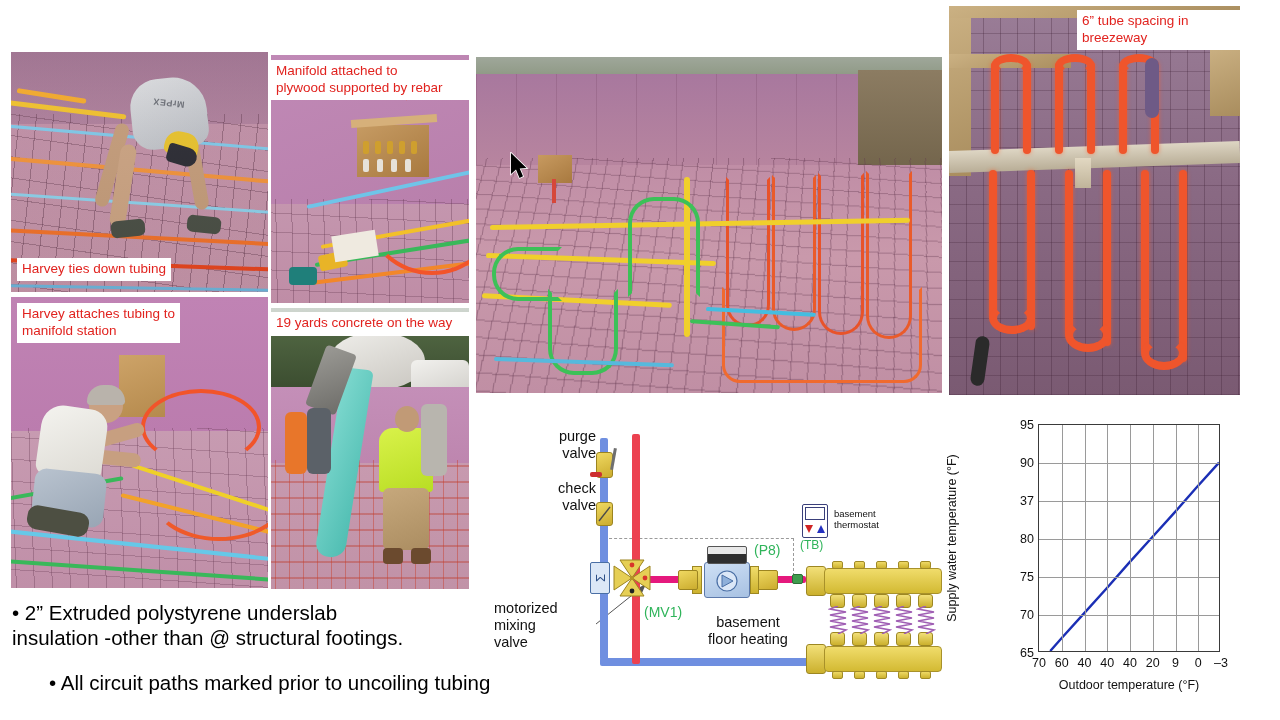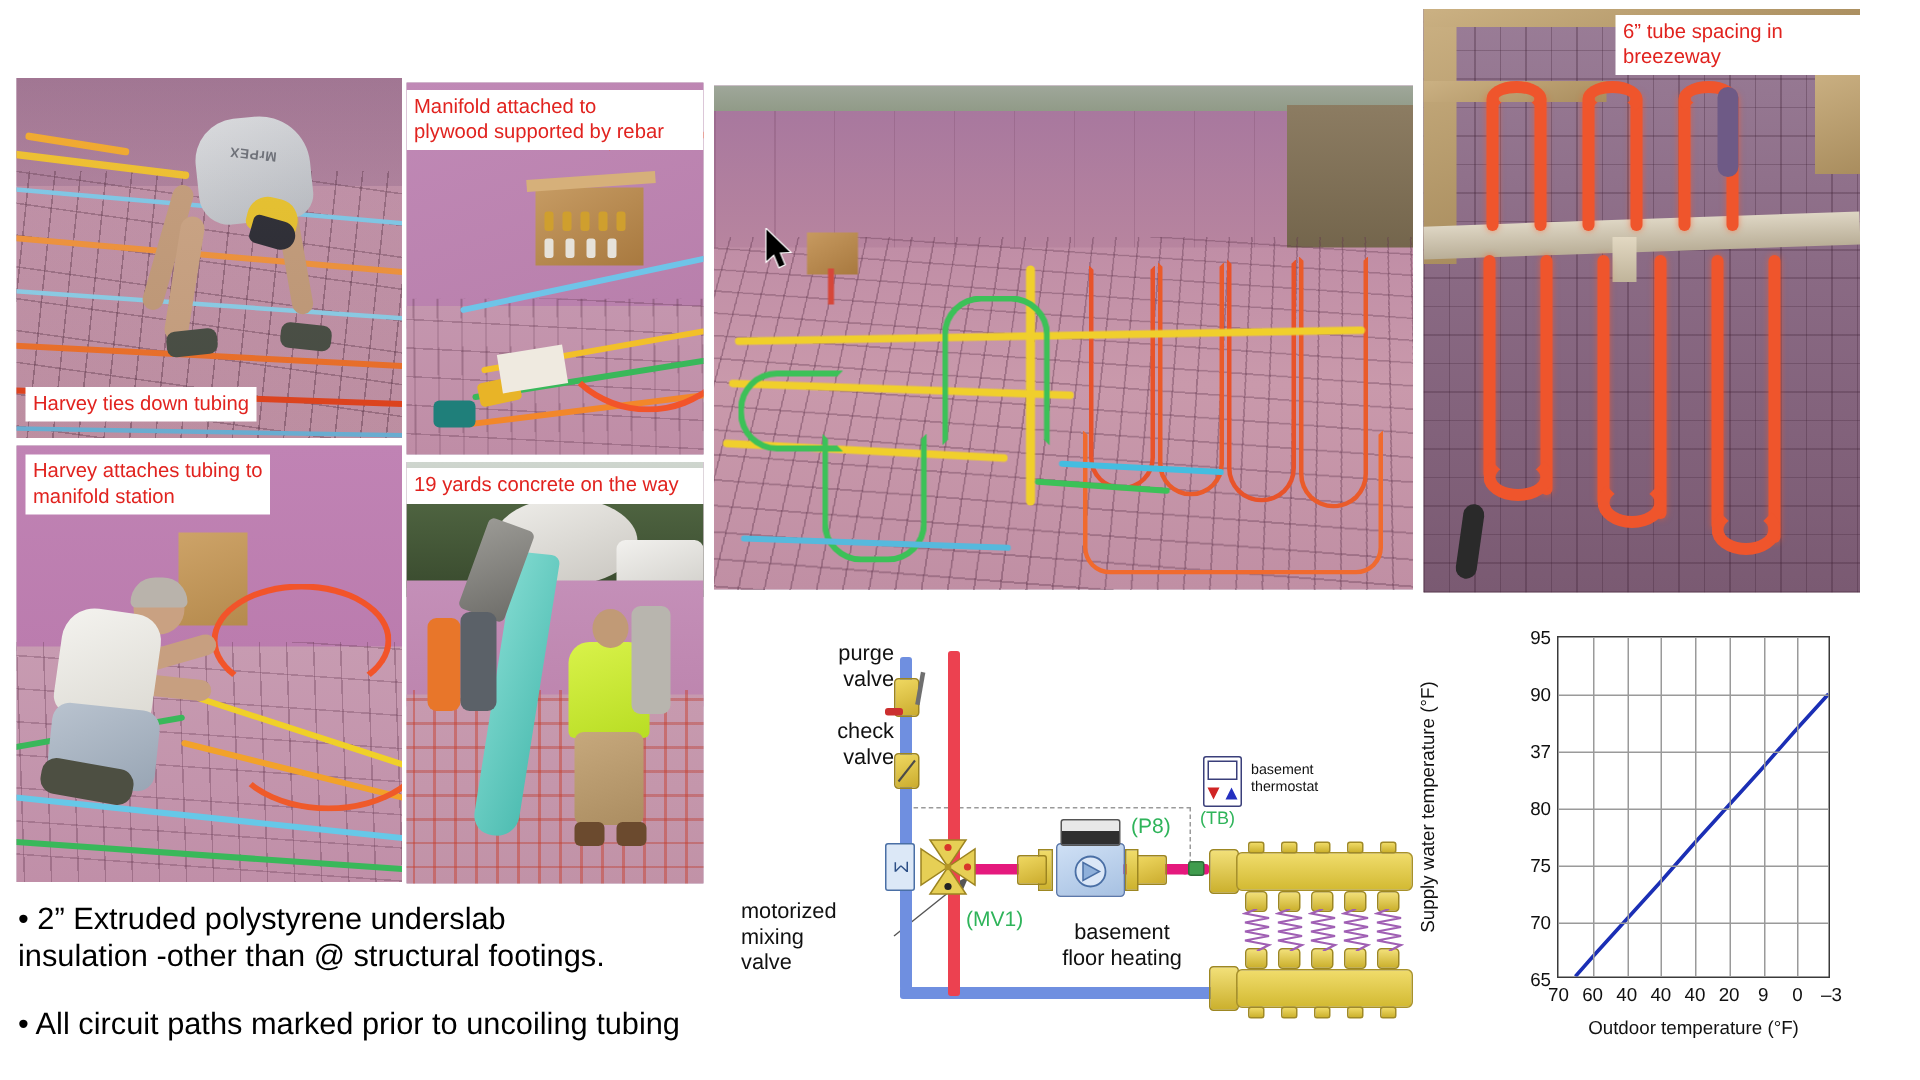--- a/index.html
+++ b/index.html
@@ -363,21 +363,21 @@
     <div style="position:absolute;left:24px;top:330px;width:14px;height:50px;background:#2a2a2a;border-radius:7px;transform:rotate(8deg);"></div>
     <div style="position:absolute;left:196px;top:52px;width:14px;height:60px;background:#6e5a86;border-radius:7px;"></div>
 
     <div class="caption" style="left:128px; top:4px; width:163px;">6” tube spacing in
 breezeway</div>
   </div>
 
   <div class="bullets">
     <div class="bullet" style="white-space:pre-line;">• 2” Extruded polystyrene underslab
 insulation -other than @ structural footings.</div>
-    <div class="bullet" style="white-space:pre-line;">• All circuit paths marked prior to uncoiling tubing</div>
+    <div class="bullet" style="white-space:pre-line;margin-left:37px;">• All circuit paths marked prior to uncoiling tubing</div>
   </div>
 
   <div class="diagram">
 
     <div class="dg-label" style="left:18px; top:8px; width:86px;">purge
 valve</div>
     <div class="dg-label" style="left:18px; top:60px; width:86px;">check
 valve</div>
     <div class="dg-label" style="left:2px; top:180px; width:102px; text-align:left;">motorized
 mixing

